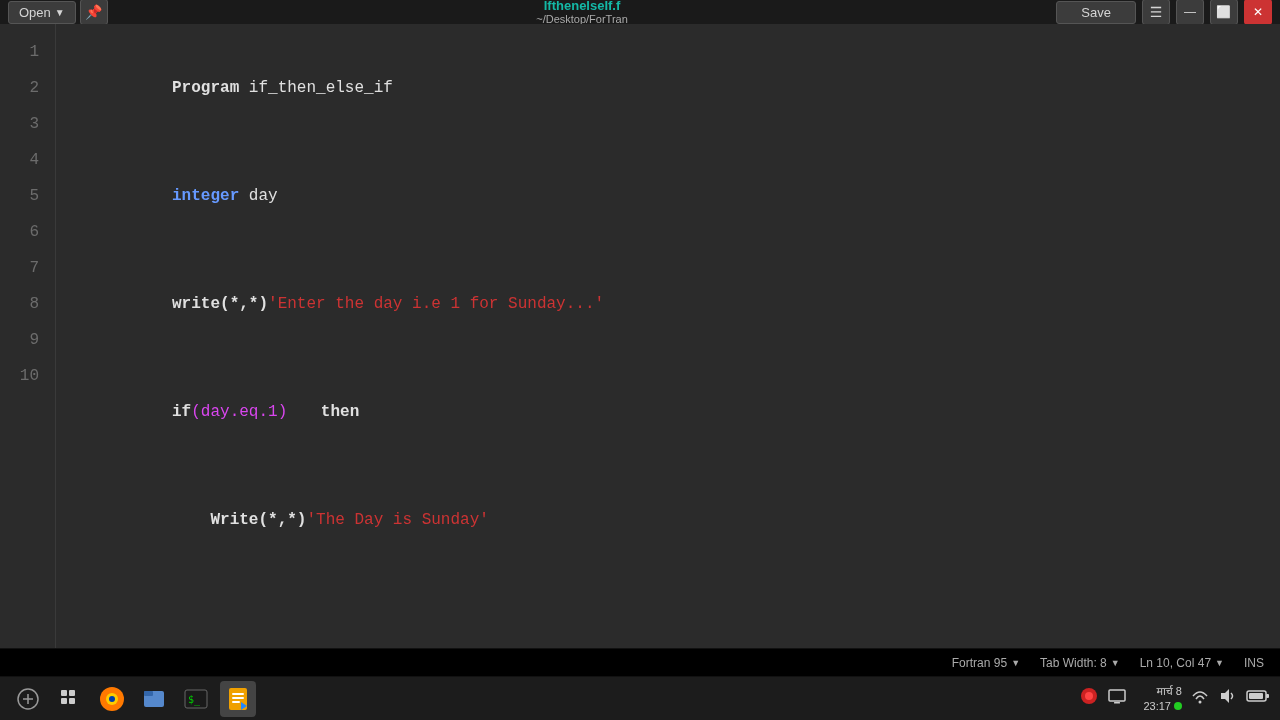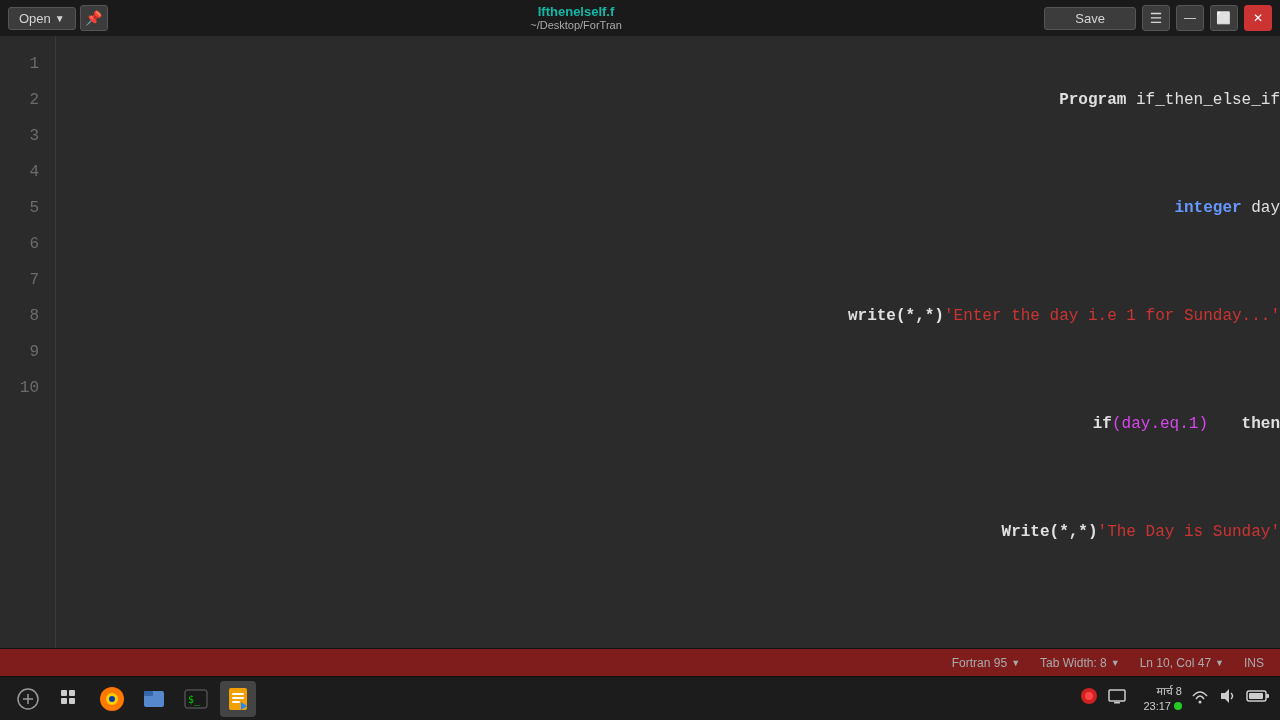--- a/index.html
+++ b/index.html
@@ -11,21 +11,21 @@
       width: 1280px;
       height: 720px;
       overflow: hidden;
       display: flex;
       flex-direction: column;
     }
 
     
     .titlebar {
       background: #1a1a1a;
-      height: 36px;
+      height: 24px;
       display: flex;
       align-items: center;
       justify-content: space-between;
       padding: 0 8px;
       flex-shrink: 0;
     }
 
     .titlebar-left {
       display: flex;
       align-items: center;
@@ -86,21 +86,21 @@
     .titlebar-right {
       display: flex;
       align-items: center;
       gap: 6px;
     }
 
     .save-btn {
       background: #3c3c3c;
       border: 1px solid #555;
       color: #d4d4d4;
-      padding: 3px 30px;
+      padding: 3px 24px;
       font-size: 13px;
       cursor: pointer;
       border-radius: 3px;
       font-family: sans-serif;
     }
 
     .menu-btn {
       background: #3c3c3c;
       border: 1px solid #555;
       color: #d4d4d4;
@@ -159,36 +159,35 @@
       flex: 1;
       padding: 10px 0 10px 20px;
       font-size: 16px;
       line-height: 36px;
       overflow: auto;
     }
 
     .code-line {
       white-space: pre;
       display: block;
-      text-align: right;
     }
 
     
     .kw-white { color: #e0e0e0; font-weight: bold; }
     .kw-blue { color: #6699ff; font-weight: bold; }
     .str-red { color: #cc3333; }
     .kw-then { color: #e0e0e0; font-weight: bold; margin-left: 24px; }
 
     @keyframes blink {
       50% { opacity: 0; }
     }
 
     
     .statusbar {
-      background: #7f1d1d;
+      background: #000000;
       height: 28px;
       display: flex;
       align-items: center;
       justify-content: flex-end;
       padding: 0 16px;
       gap: 20px;
       flex-shrink: 0;
       border-top: 1px solid #111;
     }
 

